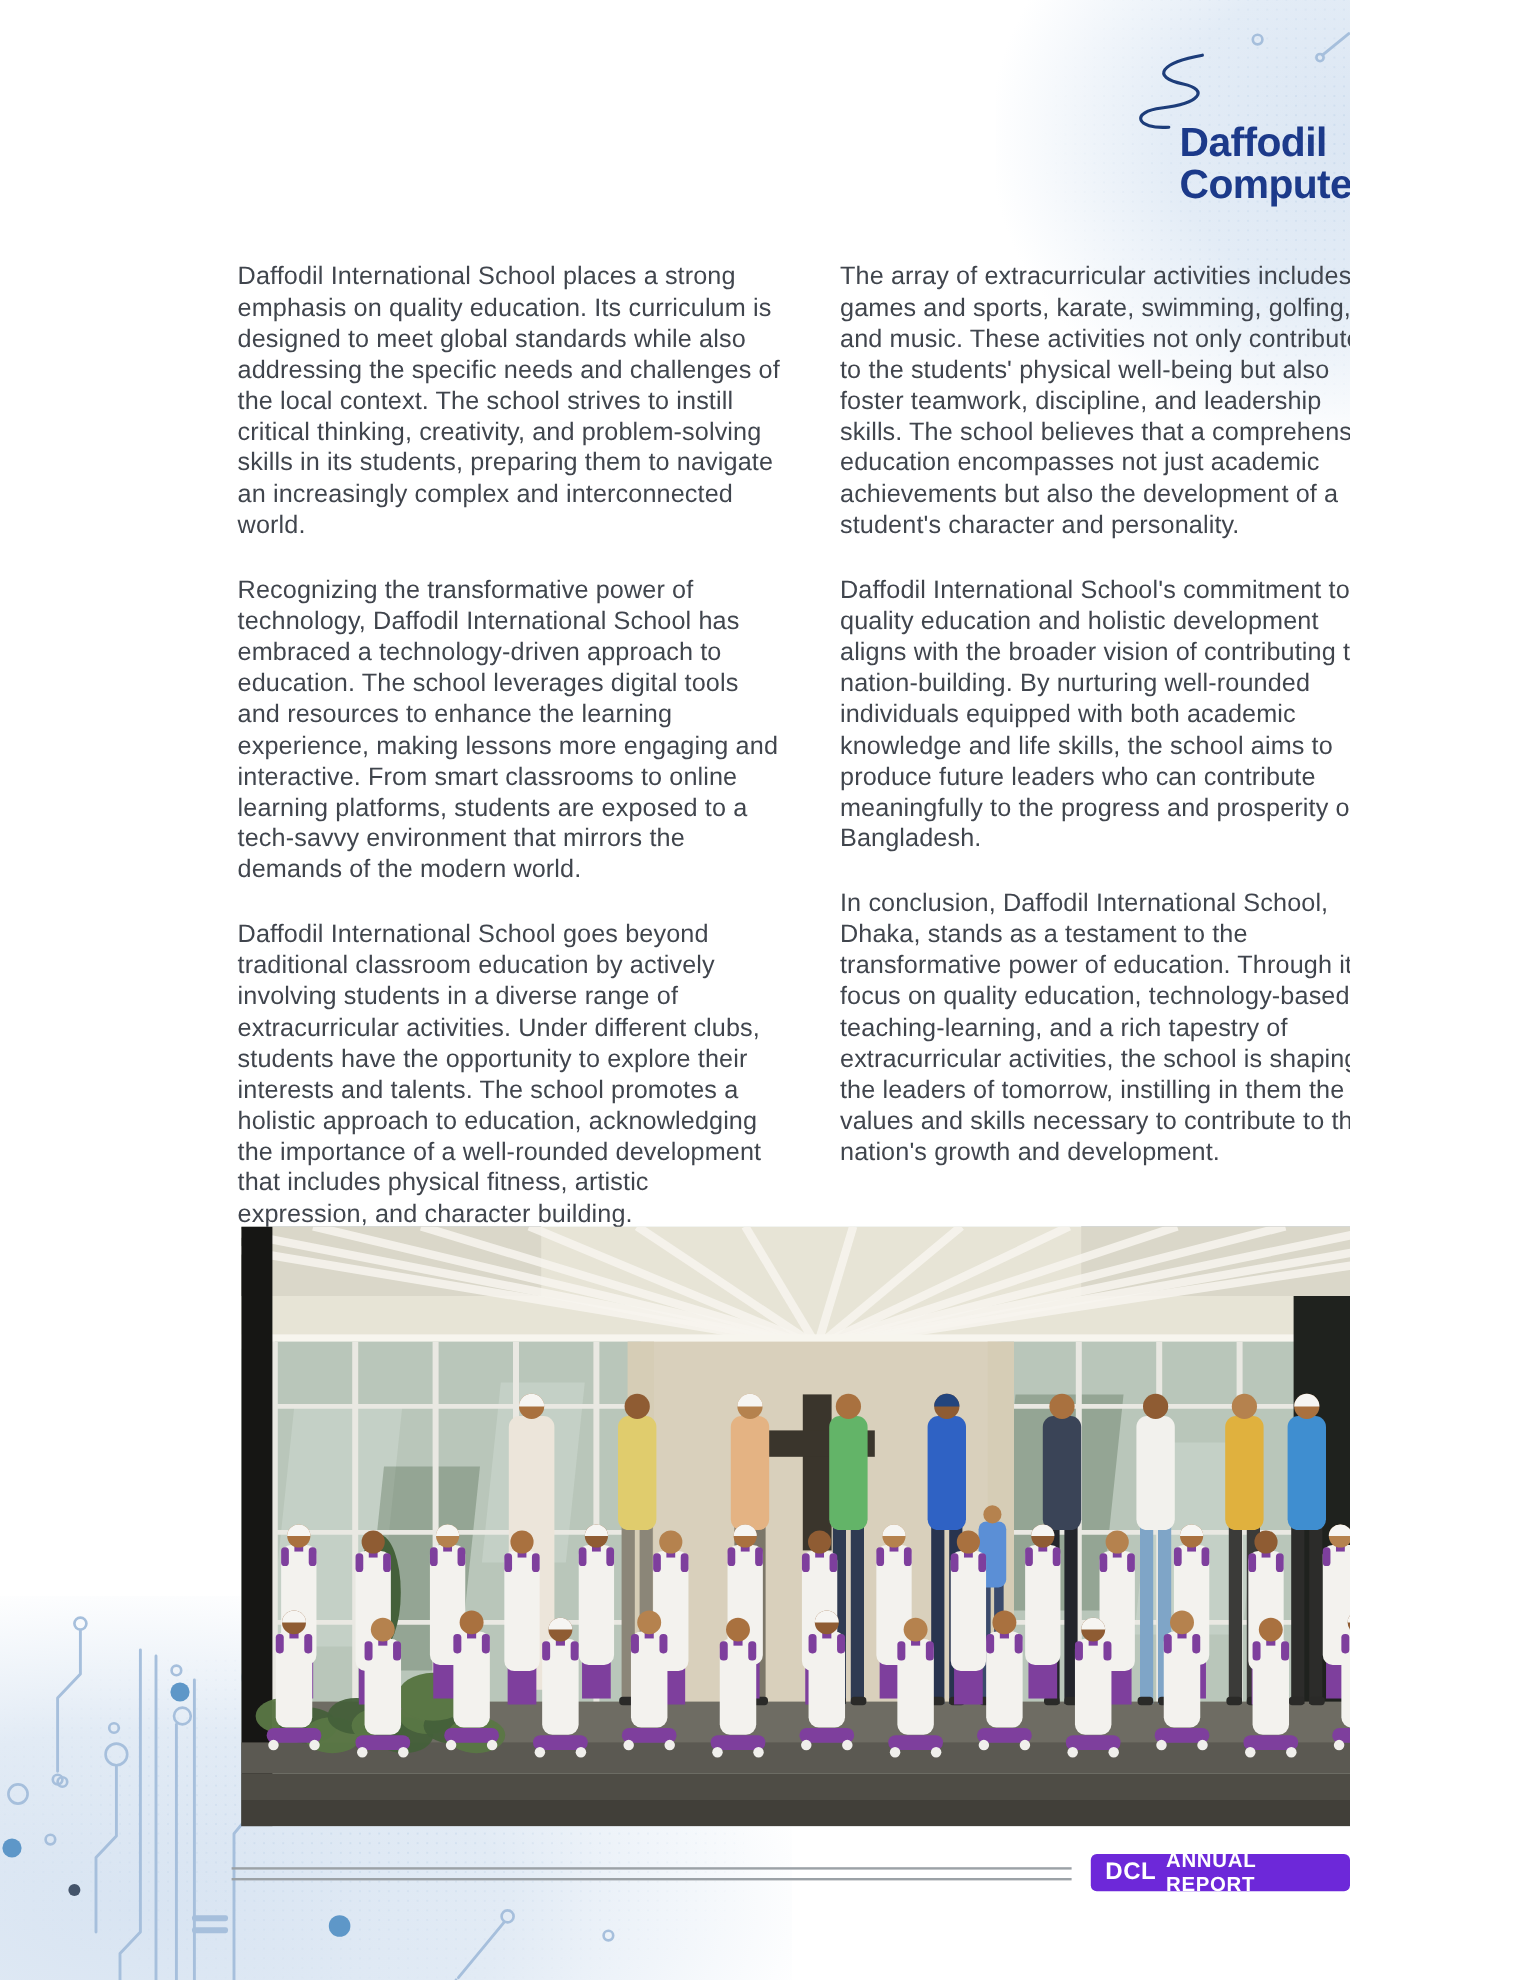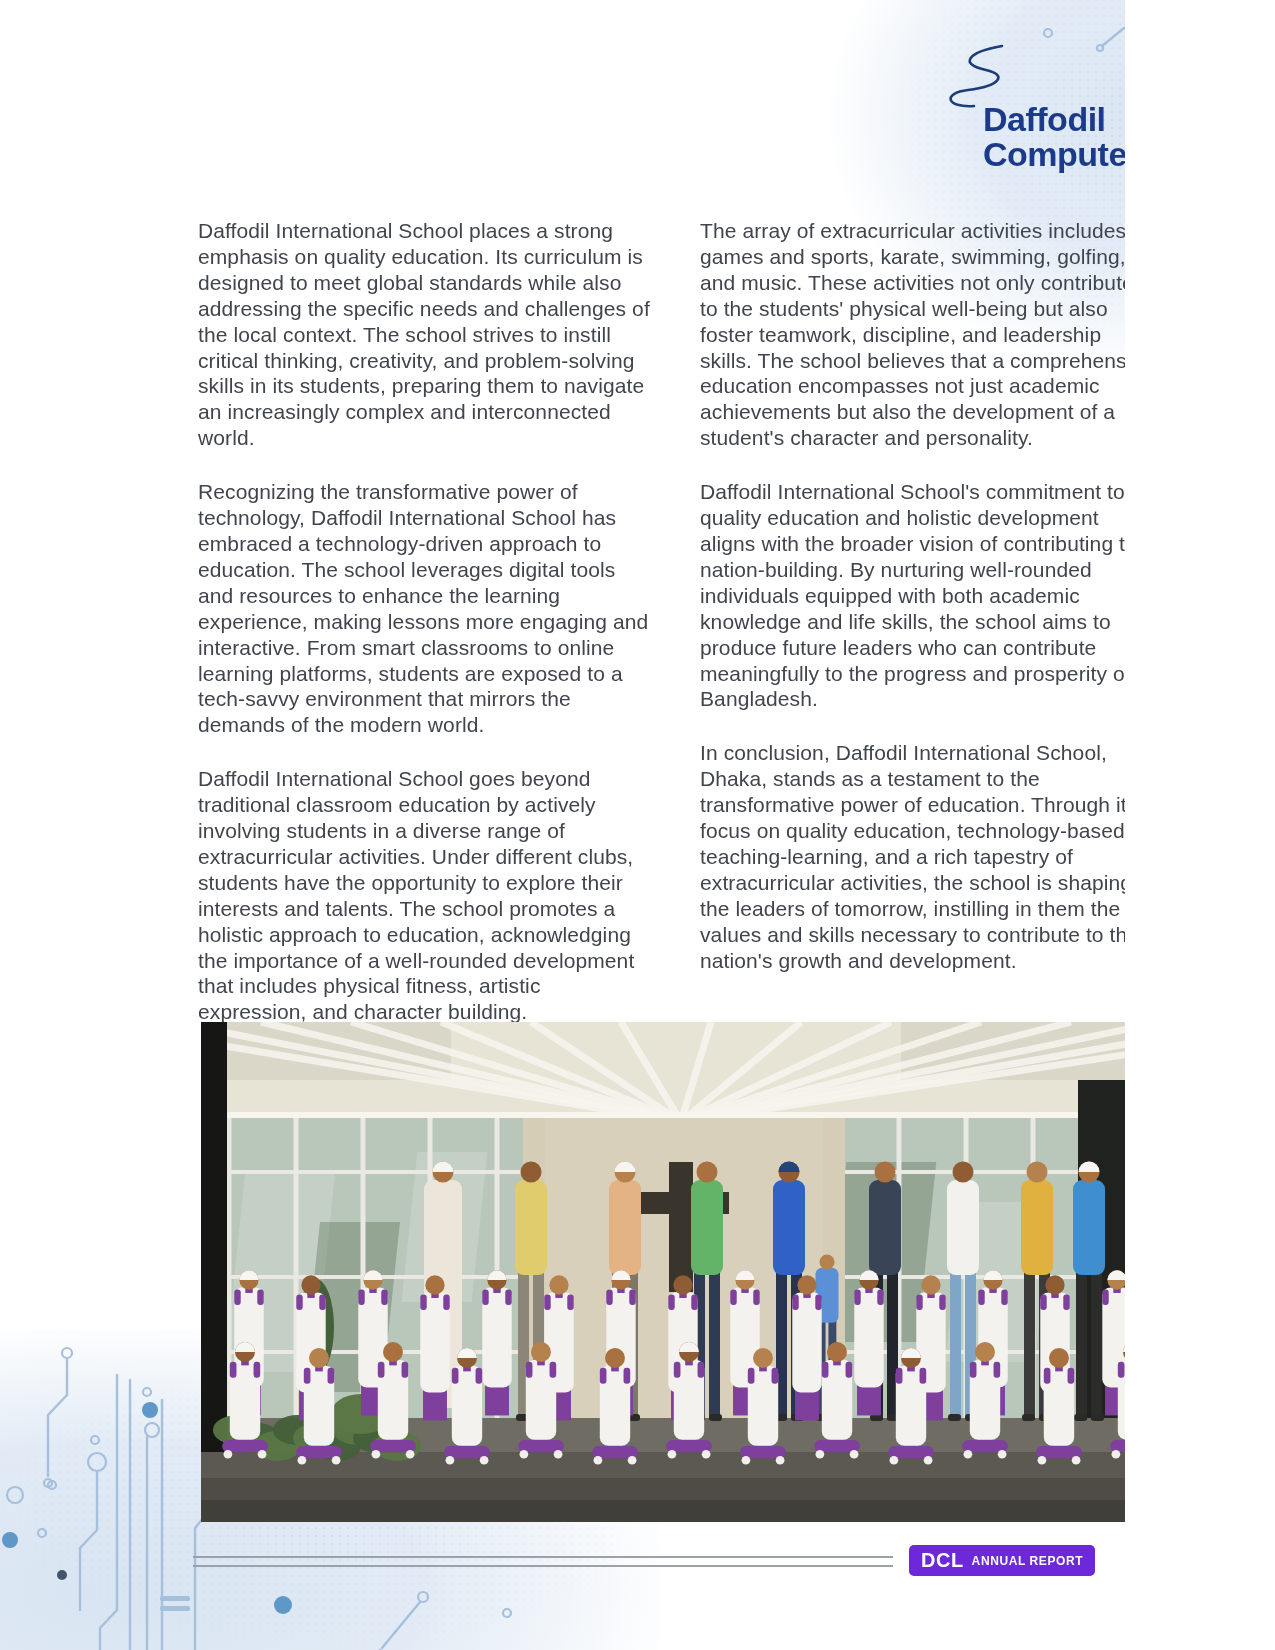--- a/index.html
+++ b/index.html
@@ -37,21 +37,21 @@
 
   
   #photo-wrap{position:absolute;left:201px;top:1022px;width:959px;height:500px;overflow:hidden;}
 
   
   #footer-rule{position:absolute;left:193px;top:1556px;width:700px;height:7px;
     border-top:2px solid #9ba1a6;border-bottom:2px solid #9ba1a6;}
   #footer-badge{position:absolute;left:895px;top:1545px;height:31px;border-radius:5px;
     display:flex;align-items:center;padding:0 12px;color:#ffffff;}
   #footer-badge .dcl{font-weight:bold;font-size:20px;letter-spacing:0.5px;margin-right:8px;}
-  #footer-badge .rest{font-weight:bold;font-size:12px;letter-spacing:0.6px;text-align:center;}
+  #footer-badge .rest{font-weight:bold;font-size:17px;letter-spacing:0.6px;}
   #page-number{position:absolute;left:1128px;top:1542px;font-weight:bold;font-size:29px;color:#14532d;text-decoration:underline;}
 </style>
 </head>
 <body>
 
 <div id="page">
 
   <div class="blob" id="blob-tr"></div>
   <div class="blob" id="blob-tr-dots"></div>
   <div class="blob" id="blob-bl"></div>

